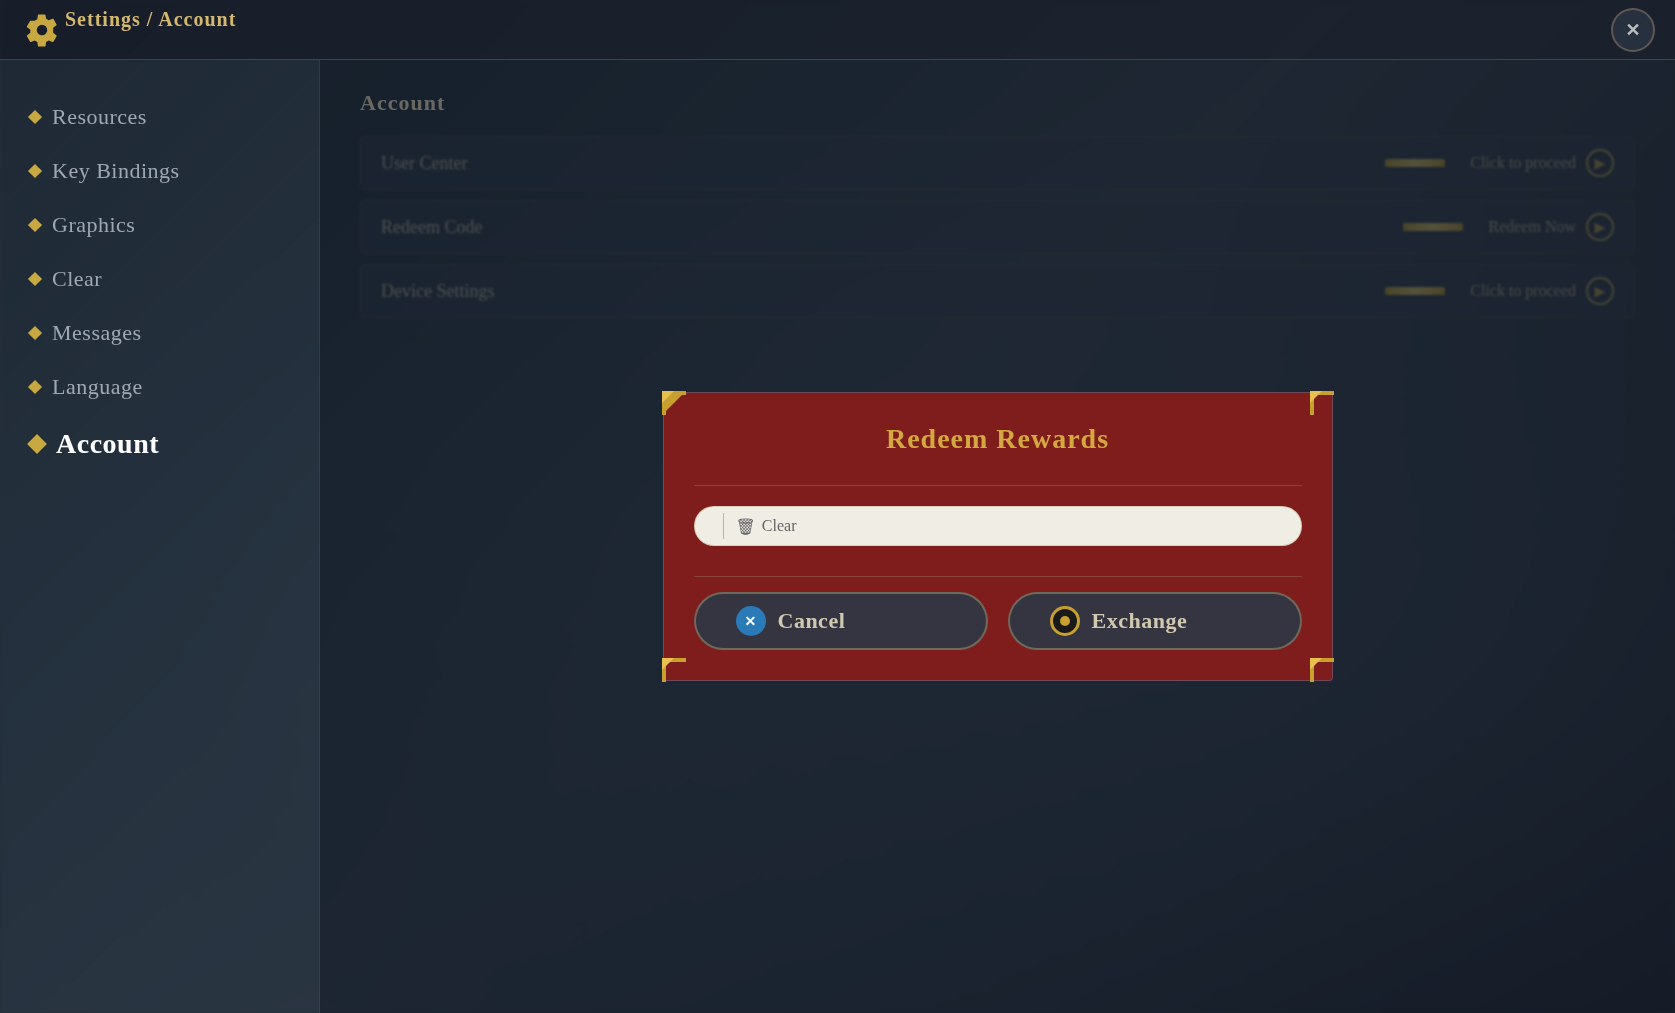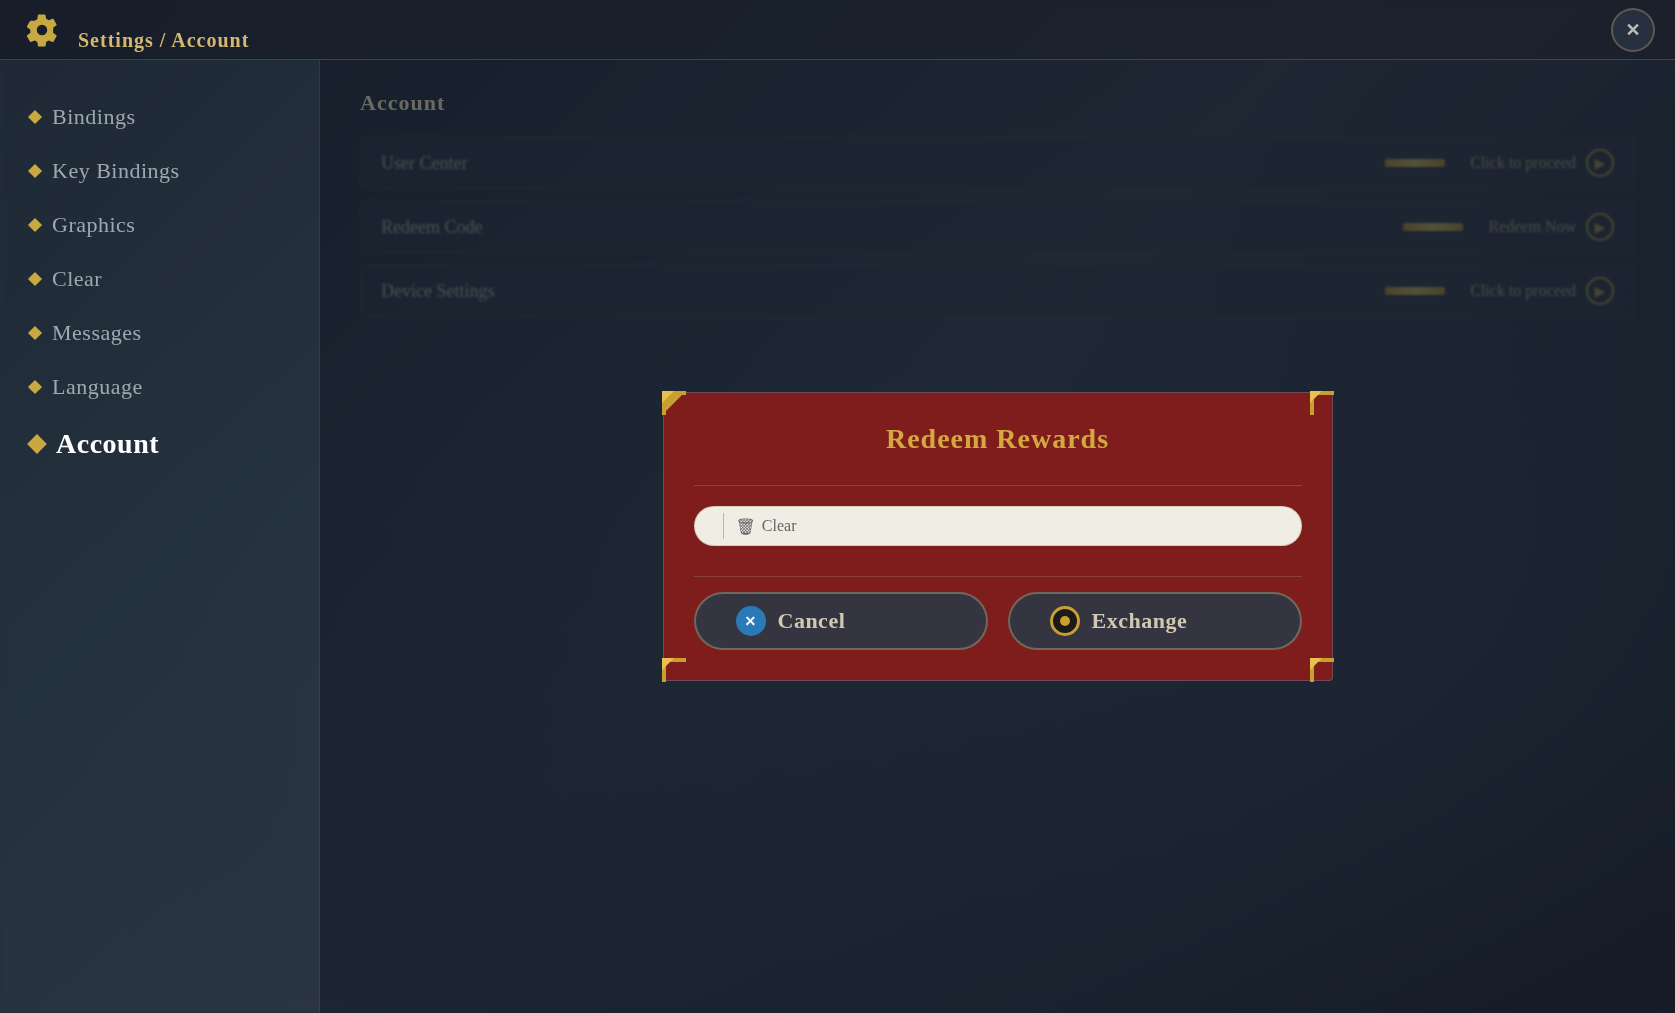--- a/index.html
+++ b/index.html
@@ -36,22 +36,22 @@
       align-items: center;
       justify-content: space-between;
       padding: 10px 20px;
       background: rgba(20, 25, 35, 0.85);
       height: 60px;
       border-bottom: 1px solid rgba(180, 150, 80, 0.3);
     }
 
     .topbar-left {
       display: flex;
-      align-items: flex-end;
-      gap: 14px;
+      align-items: flex-start;
+      gap: 1px;
     }
 
     .gear-icon-wrap {
       width: 44px;
       height: 44px;
       display: flex;
       align-items: center;
       justify-content: center;
     }
 
@@ -379,21 +379,21 @@
       <span class="breadcrumb-text">Settings / Account</span>
     </div>
     <button class="close-btn">✕</button>
   </div>
 
   <div class="main-content">
 
     <nav class="sidebar">
       <div class="sidebar-item">
         <div class="sidebar-diamond"></div>
-        <span>Bindings</span>
+        <span>Resources</span>
       </div>
       <div class="sidebar-item">
         <div class="sidebar-diamond"></div>
         <span>Key Bindings</span>
       </div>
       <div class="sidebar-item">
         <div class="sidebar-diamond"></div>
         <span>Graphics</span>
       </div>
       <div class="sidebar-item">

